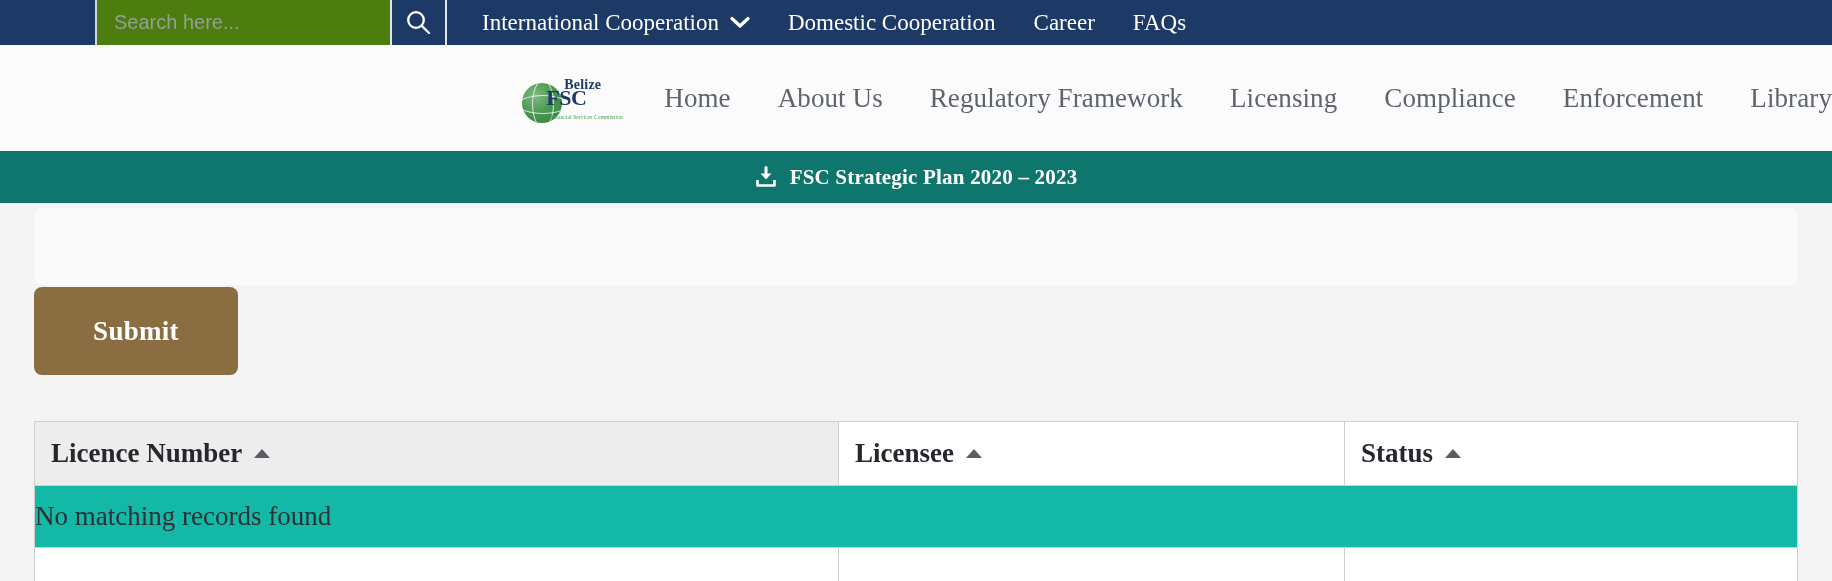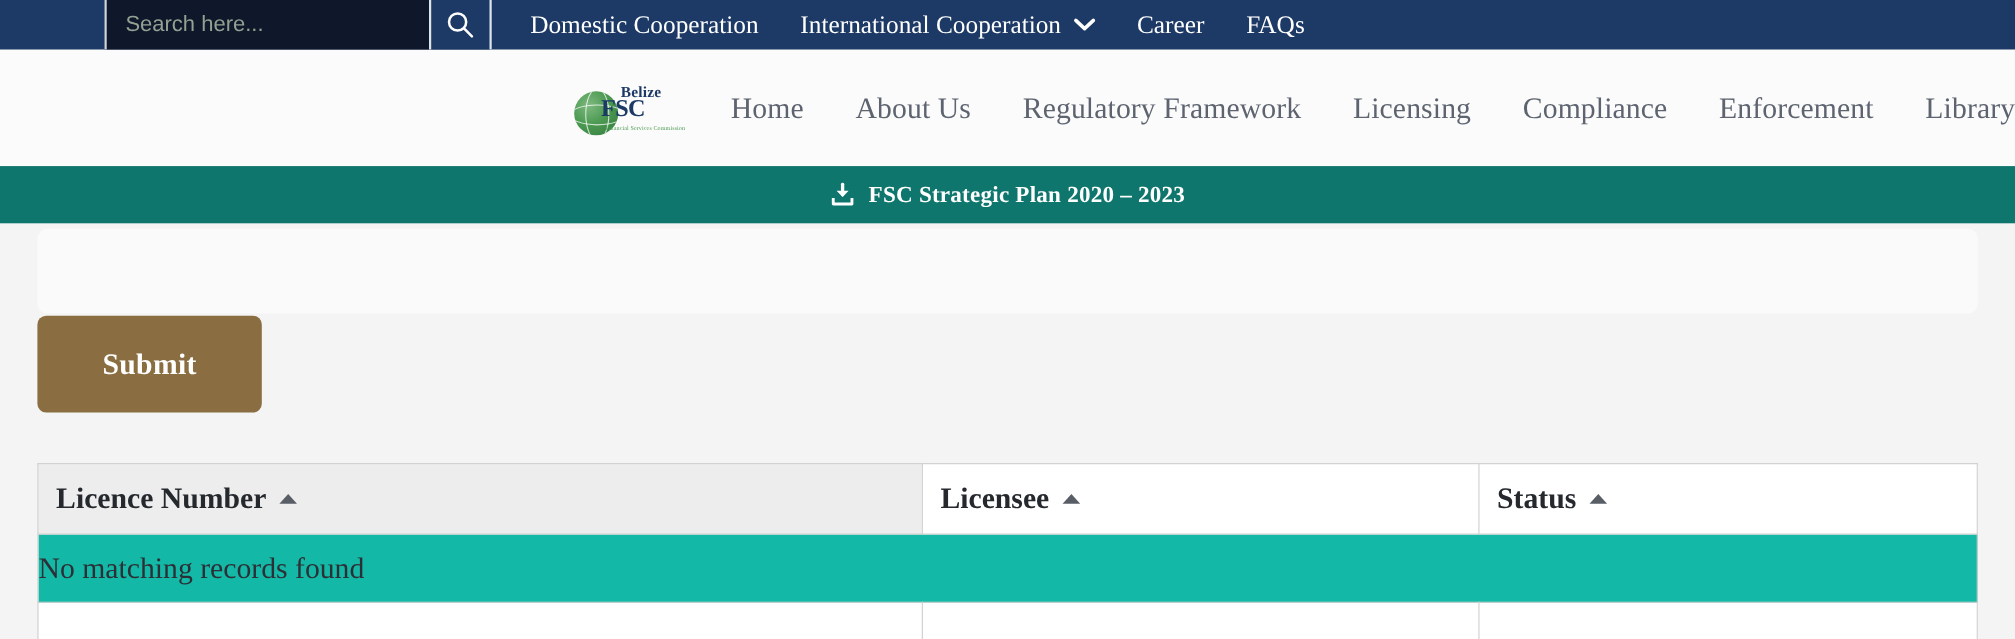--- a/index.html
+++ b/index.html
@@ -42,21 +42,21 @@
 
   .search-wrap {
     display: flex;
     align-items: stretch;
     margin-left: 95px;
     flex: 0 0 auto;
   }
   .search-input {
     width: 295px;
     height: 45px;
-    background: #0f172a;
+    background: #4d7c0f;
     border: none;
     outline: none;
     color: #ffffff;
     font-family: "Liberation Sans", sans-serif;
     font-size: 20px;
     padding: 0 17px;
     border-left: 2px solid #cfd6dd;
   }
   .search-input::placeholder { color: #93a193; opacity: 1; }
   .search-btn {
@@ -248,29 +248,29 @@
         <svg class="icon-svg" width="27" height="27" viewBox="0 0 27 27">
           <circle cx="11" cy="11" r="7.8" fill="none" stroke="#ffffff" stroke-width="2.3"></circle>
           <line x1="16.6" y1="16.6" x2="24" y2="24" stroke="#ffffff" stroke-width="2.3" stroke-linecap="round"></line>
         </svg>
       </span>
     </button>
   </div>
 
   <div class="topbar-right">
     <a class="topnav-item">
-      <span>Domestic Cooperation</span>
-    </a>
-    <a class="topnav-item">
       <span>International Cooperation</span>
       <span>
         <svg class="icon-svg" width="20" height="13" viewBox="0 0 20 13">
           <path d="M2 2.5 L10 10 L18 2.5" fill="none" stroke="#ffffff" stroke-width="3.2" stroke-linecap="round" stroke-linejoin="round"></path>
         </svg>
       </span>
+    </a>
+    <a class="topnav-item">
+      <span>Domestic Cooperation</span>
     </a>
     <a class="topnav-item">
       <span>Career</span>
     </a>
     <a class="topnav-item">
       <span>FAQs</span>
     </a>
   </div>
 </div>
 

